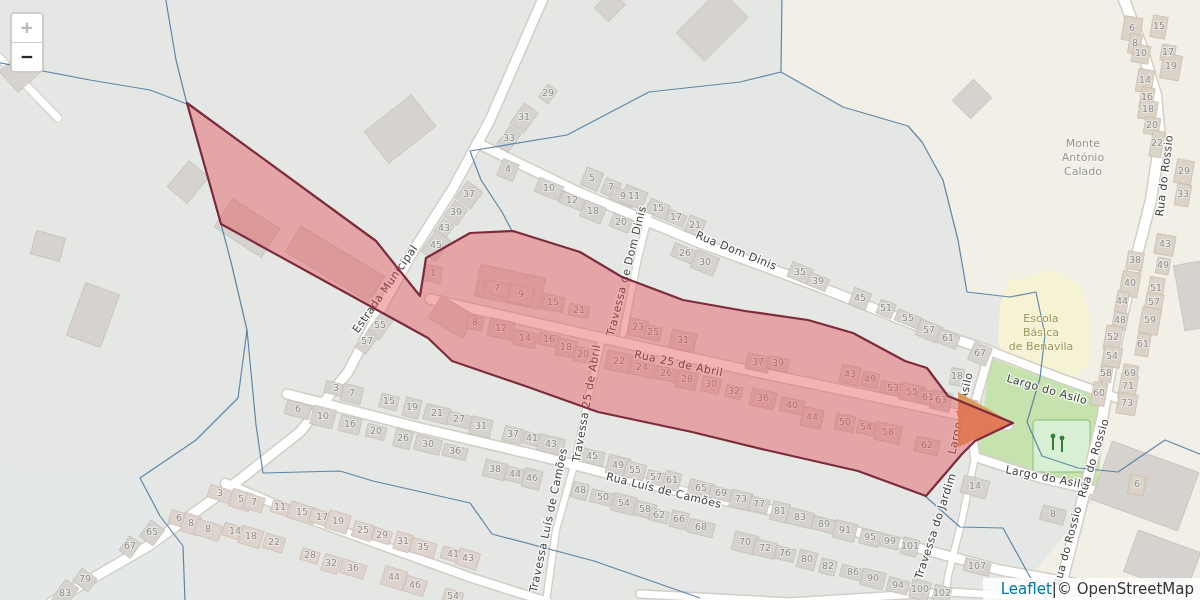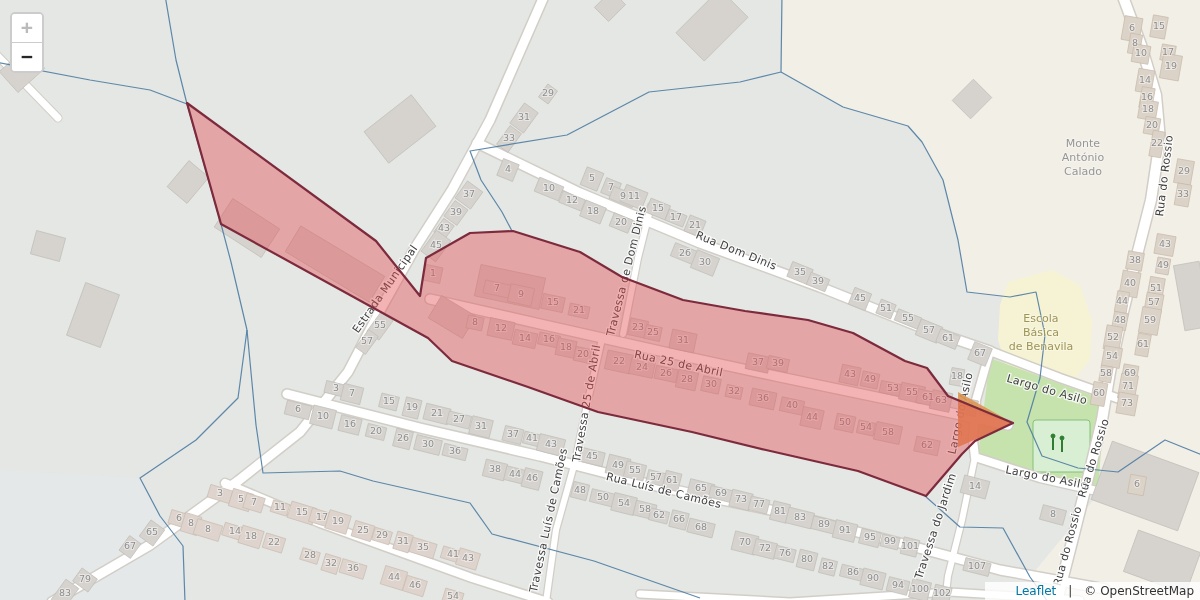--- a/index.html
+++ b/index.html
@@ -17,21 +17,21 @@
   
   .zoom-ctl{position:absolute;top:12px;left:10px;width:30px;border:2px solid rgba(0,0,0,.2);
     border-radius:5px;background:#fff;box-shadow:none;overflow:hidden;z-index:10;}
   .zoom-btn{width:30px;height:28px;line-height:28px;text-align:center;font-size:21px;
     font-weight:bold;font-family:"Liberation Sans",sans-serif;background:#fff;cursor:pointer;user-select:none;}
   .zoom-btn.disabled{color:#bbbbbb;cursor:default;}
   .zoom-btn.on{color:#262626;}
   .zoom-sep{height:1px;background:#cccccc;}
   
   .attrib{position:absolute;right:0;bottom:0;background:rgba(255,255,255,.82);
-    padding:2px 6px 2px 5px;font-size:12px;color:#333;z-index:10;display:flex;align-items:center;gap:12px;}
+    padding:2px 6px 2px 5px;font-size:15px;color:#333;z-index:10;display:flex;align-items:center;gap:0;}
   .attrib a{color:#0078A8;text-decoration:none;cursor:pointer;}
   .flag{display:inline-block;width:13px;height:9px;border-radius:1.5px;overflow:hidden;position:relative;top:0;}
   .flag .f-top{height:5px;background:#4C7BE1;}
   .flag .f-bot{height:4px;background:#FFD500;}
 </style>
 </head>
 <body>
 
 <div id="map-root">
   <svg width="1200" height="600" viewBox="0 0 1200 600">

